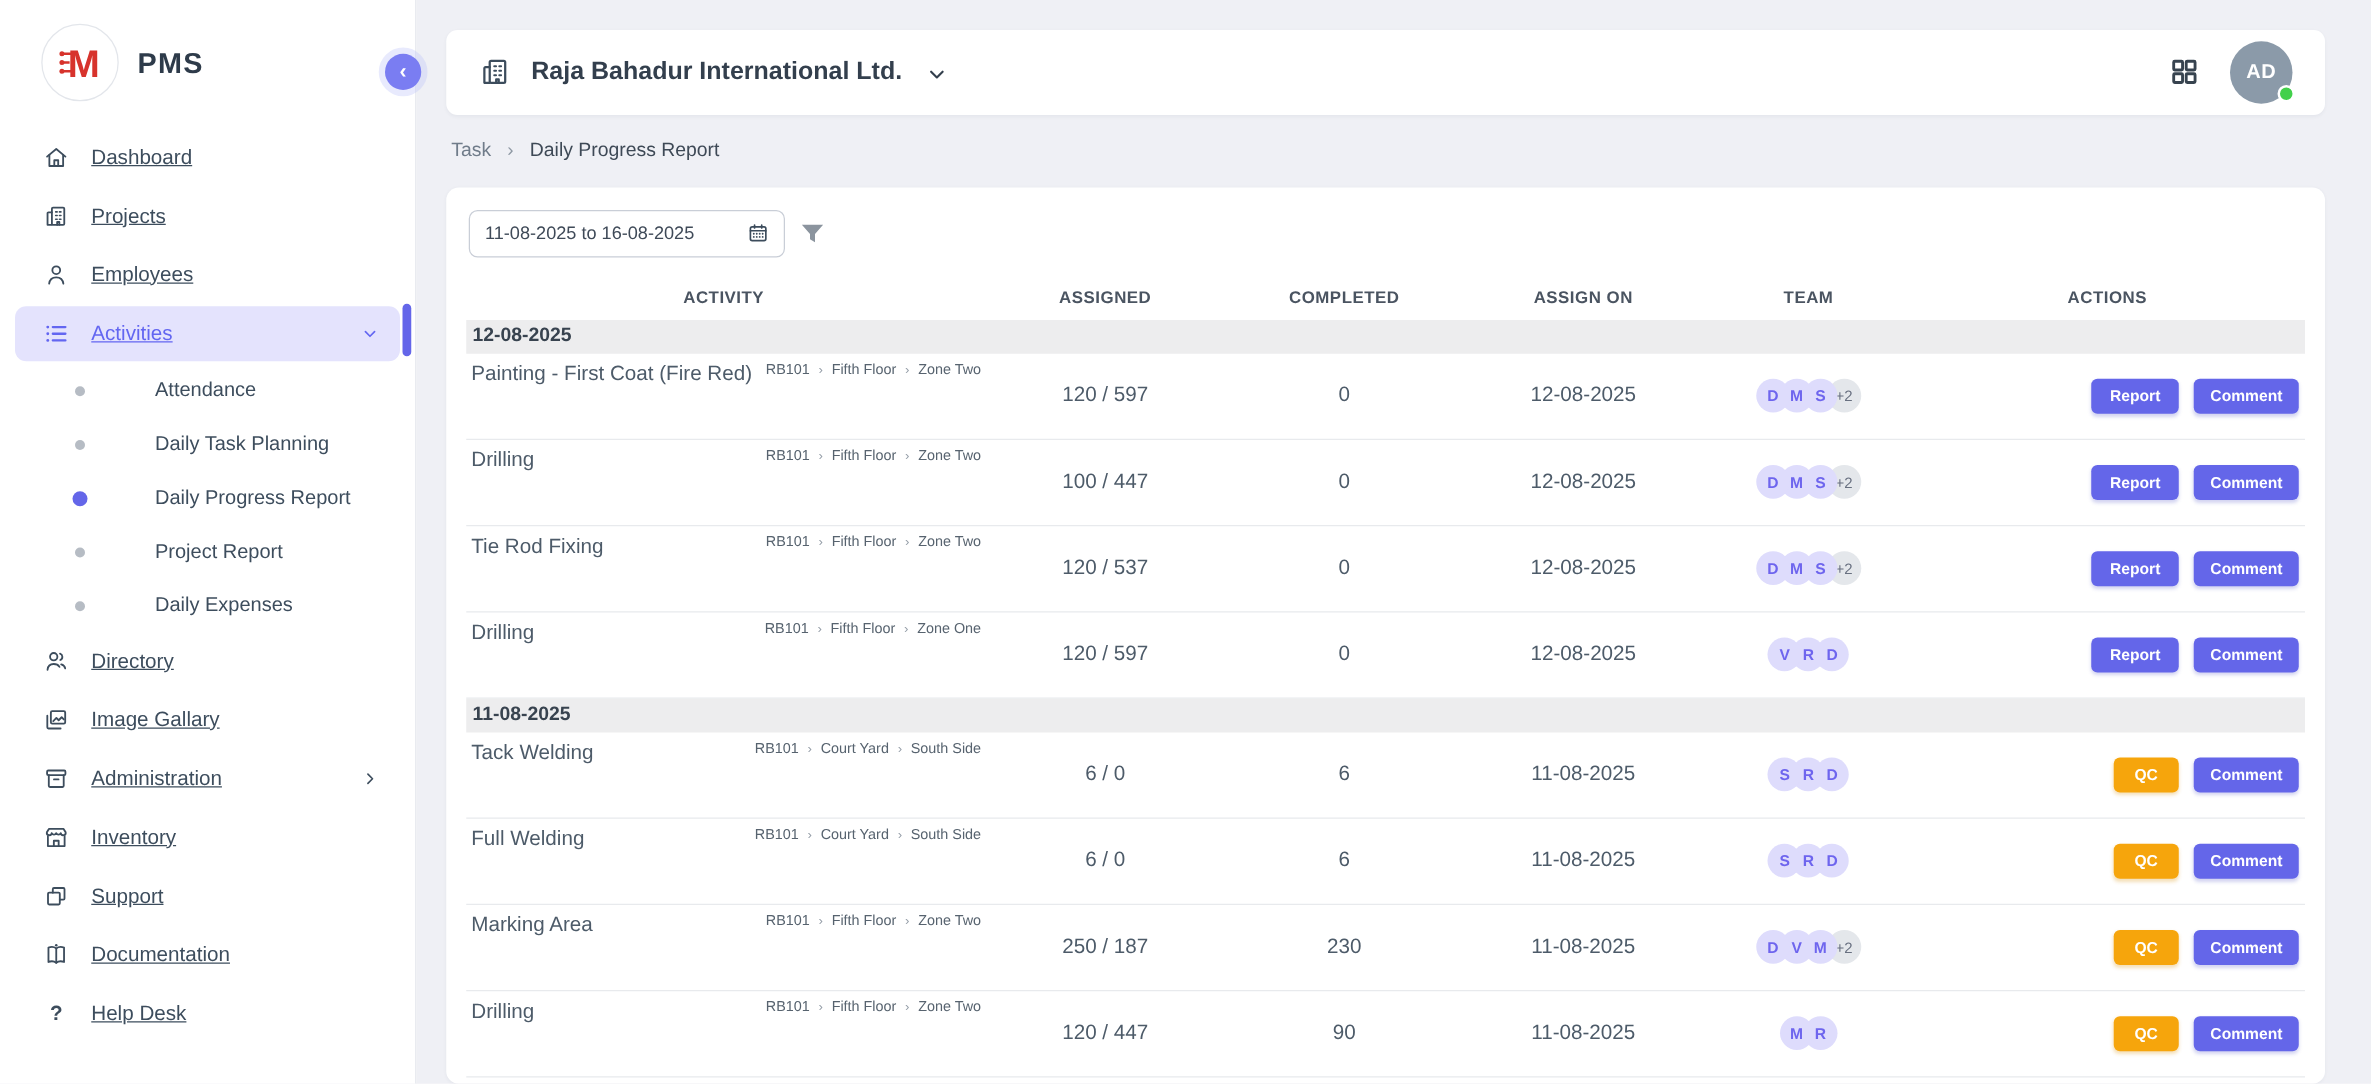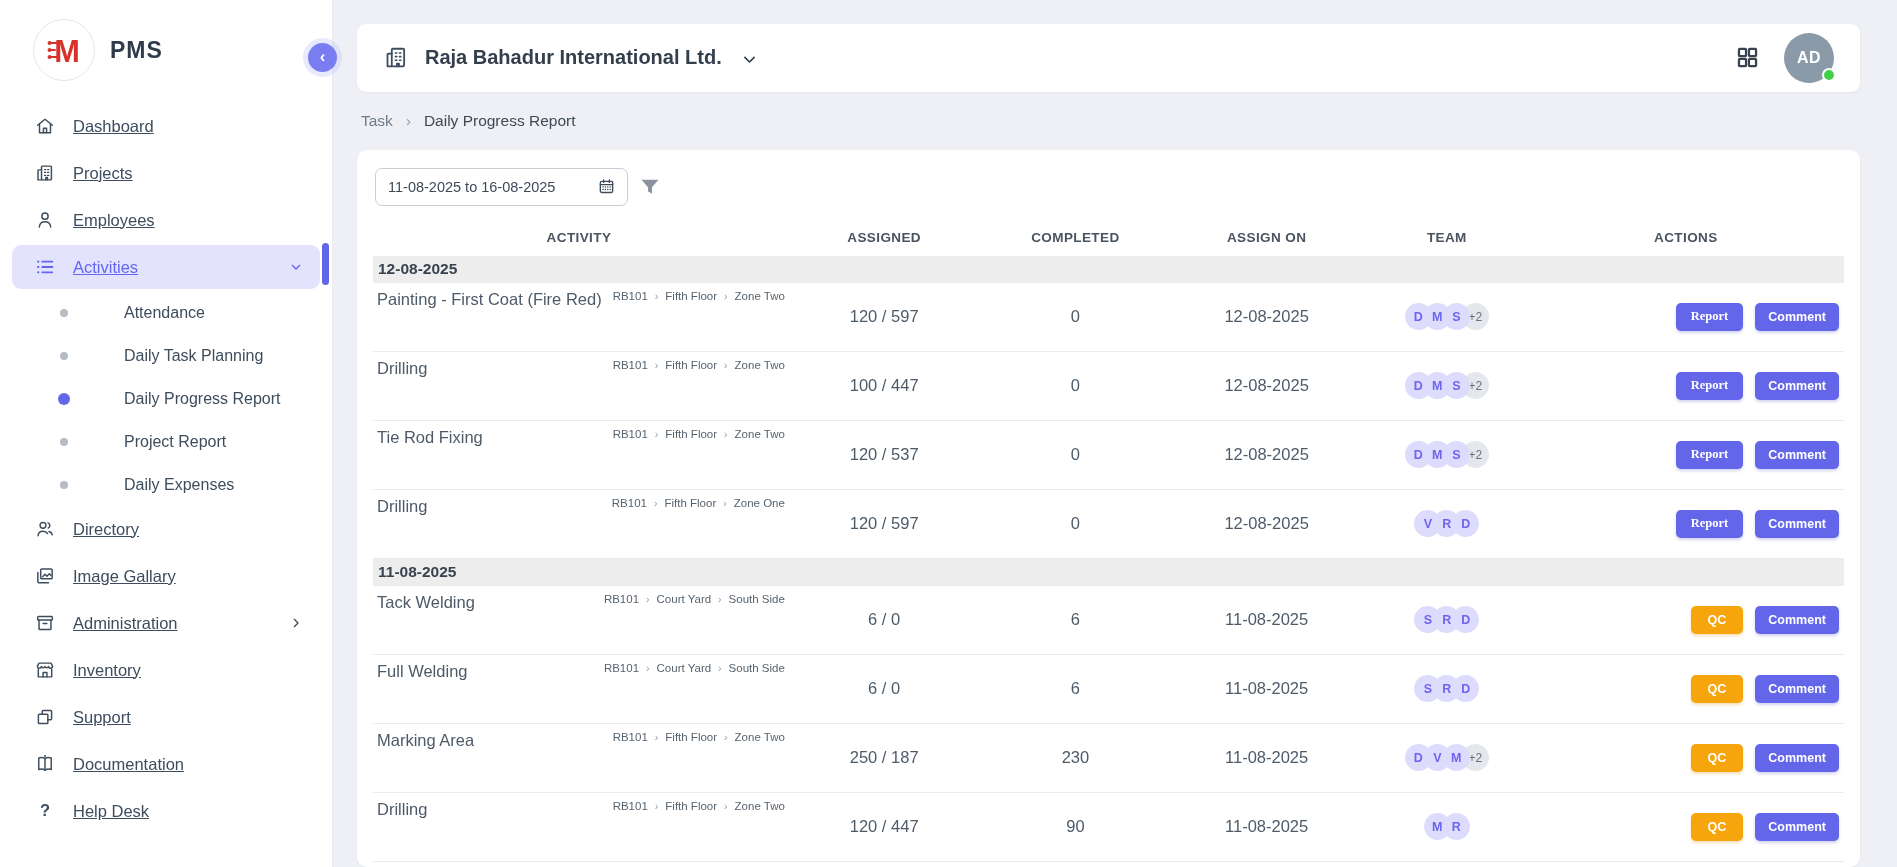--- a/index.html
+++ b/index.html
@@ -57,21 +57,21 @@
   .cell-activity { flex-direction:row; align-items:flex-start; justify-content:space-between; padding:7px 0 11px 4px; }
   .a-title { font-size:16.5px; color:#4d5b69; }
   .a-crumb { display:flex; align-items:center; gap:7px; font-size:11.5px; color:#57636f; }
   .a-crumb .sep { color:#949da7; font-size:10.5px; }
   .avset { display:flex; align-items:center; justify-content:center; }
   .av { width:27px; height:27px; border-radius:50%; background:#dedcfc; color:#6e65ee; font-size:12.5px; font-weight:bold; display:flex; align-items:center; justify-content:center; margin-left:-8px; position:relative; }
   .av:first-child { margin-left:0; }
   .av.more { background:#e4e7eb; color:#687080; font-weight:normal; font-size:12px; }
   .cell-actions { justify-content:flex-end; gap:12px; padding-right:5px; }
   .btn { border:none; border-radius:5px; height:28px; color:#fff; font-weight:bold; font-size:12.5px; font-family:"Liberation Sans", sans-serif; cursor:pointer; box-shadow:0 2px 3px rgba(80,85,200,0.25); }
-  .btn-report { background:#6466e9; padding:0 15px;font-family:Liberation Serif, serif; }
+  .btn-report { background:#6466e9; padding:0 15px; }
   .btn-comment { background:#6466e9; padding:0 13px; }
   .btn-qc { background:#f6a50c; padding:0 17px; box-shadow:0 2px 3px rgba(220,150,20,0.3); }
   svg { display:block; }
 </style>
 </head>
 <body>
 
 <div class="app">
 
   <aside class="sidebar">

